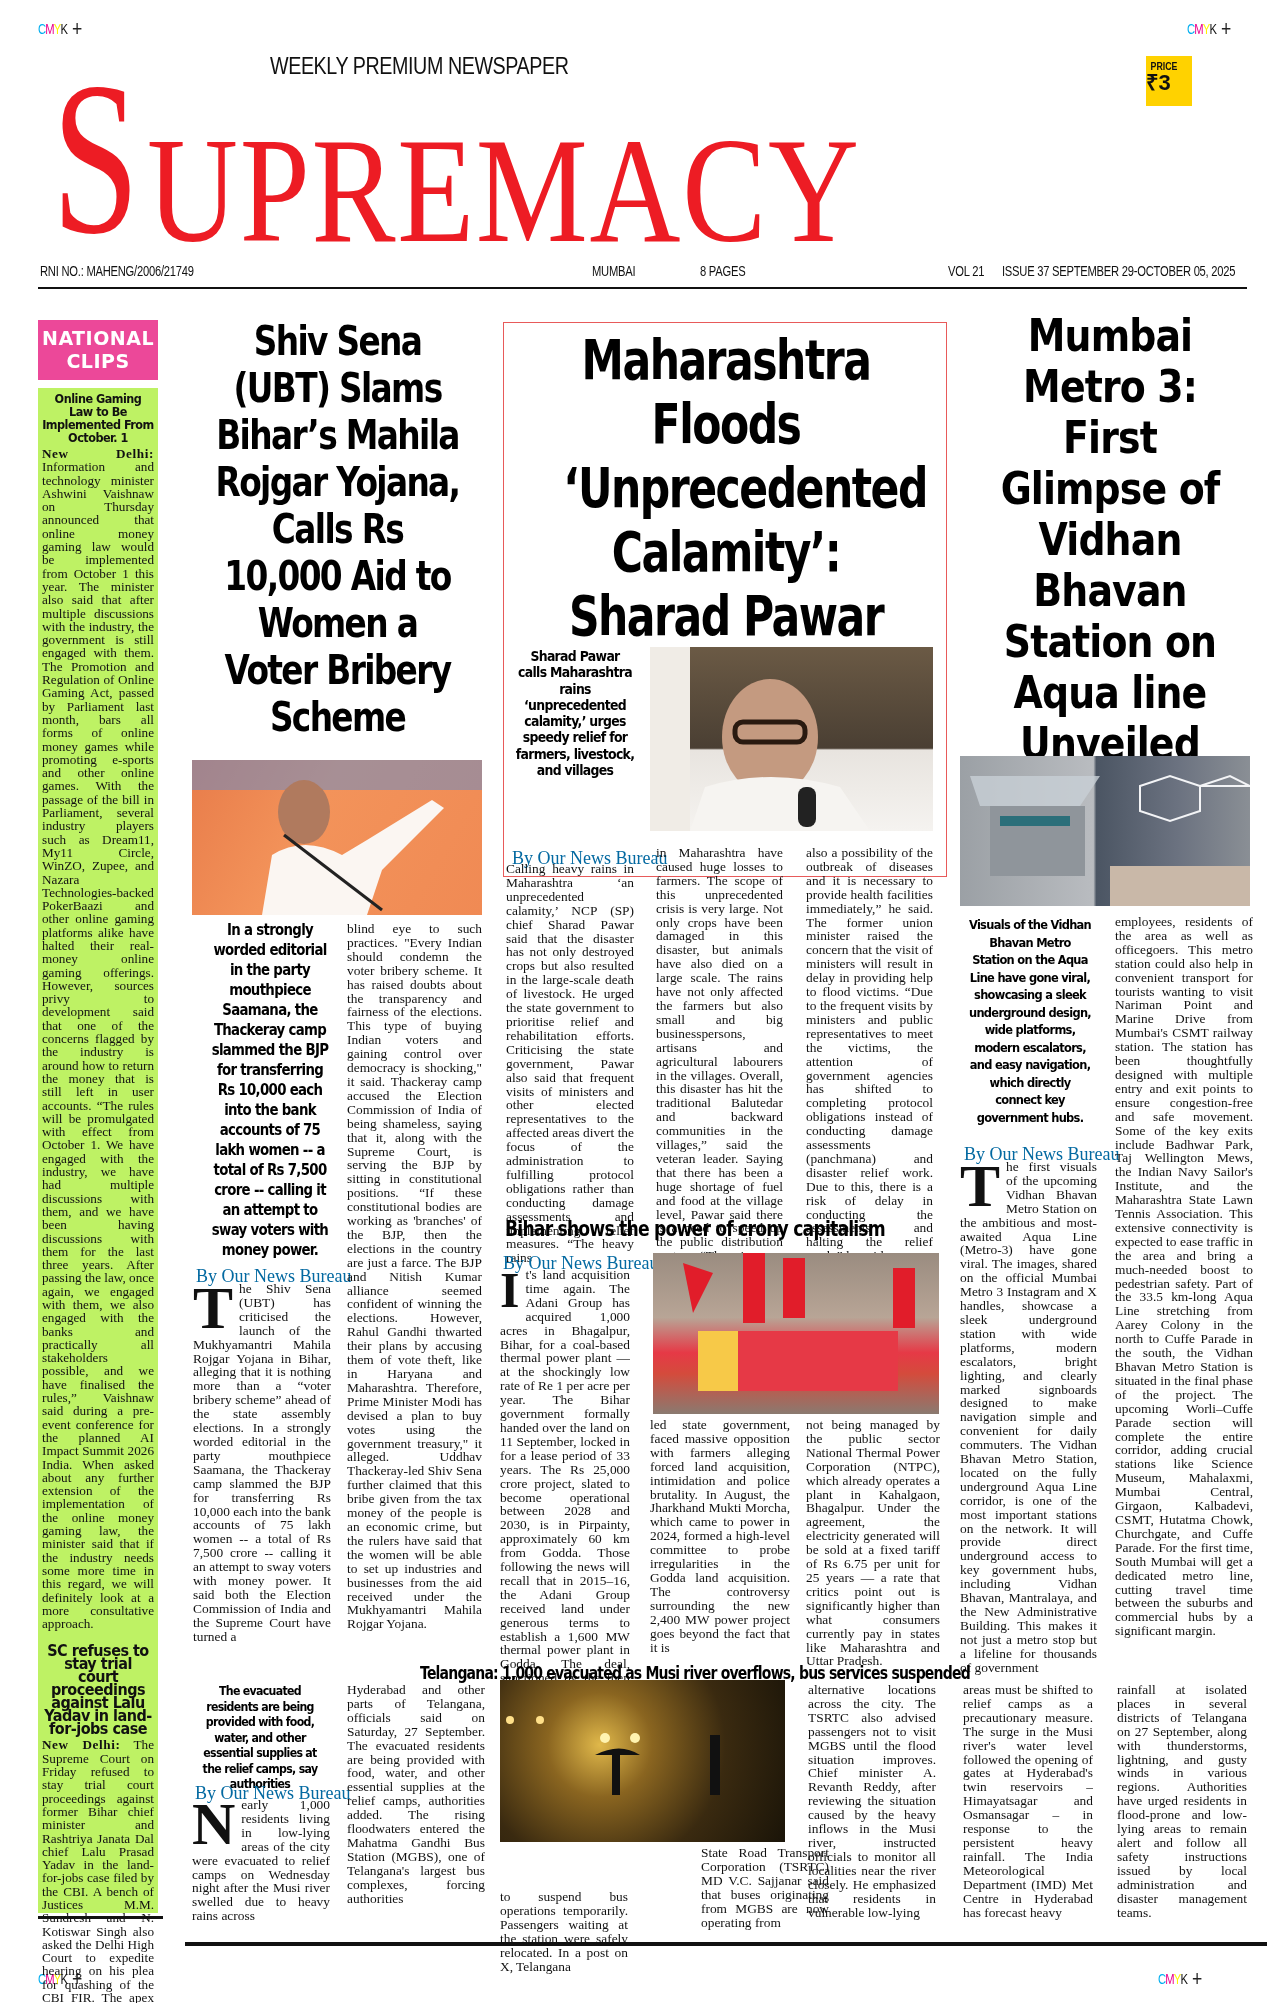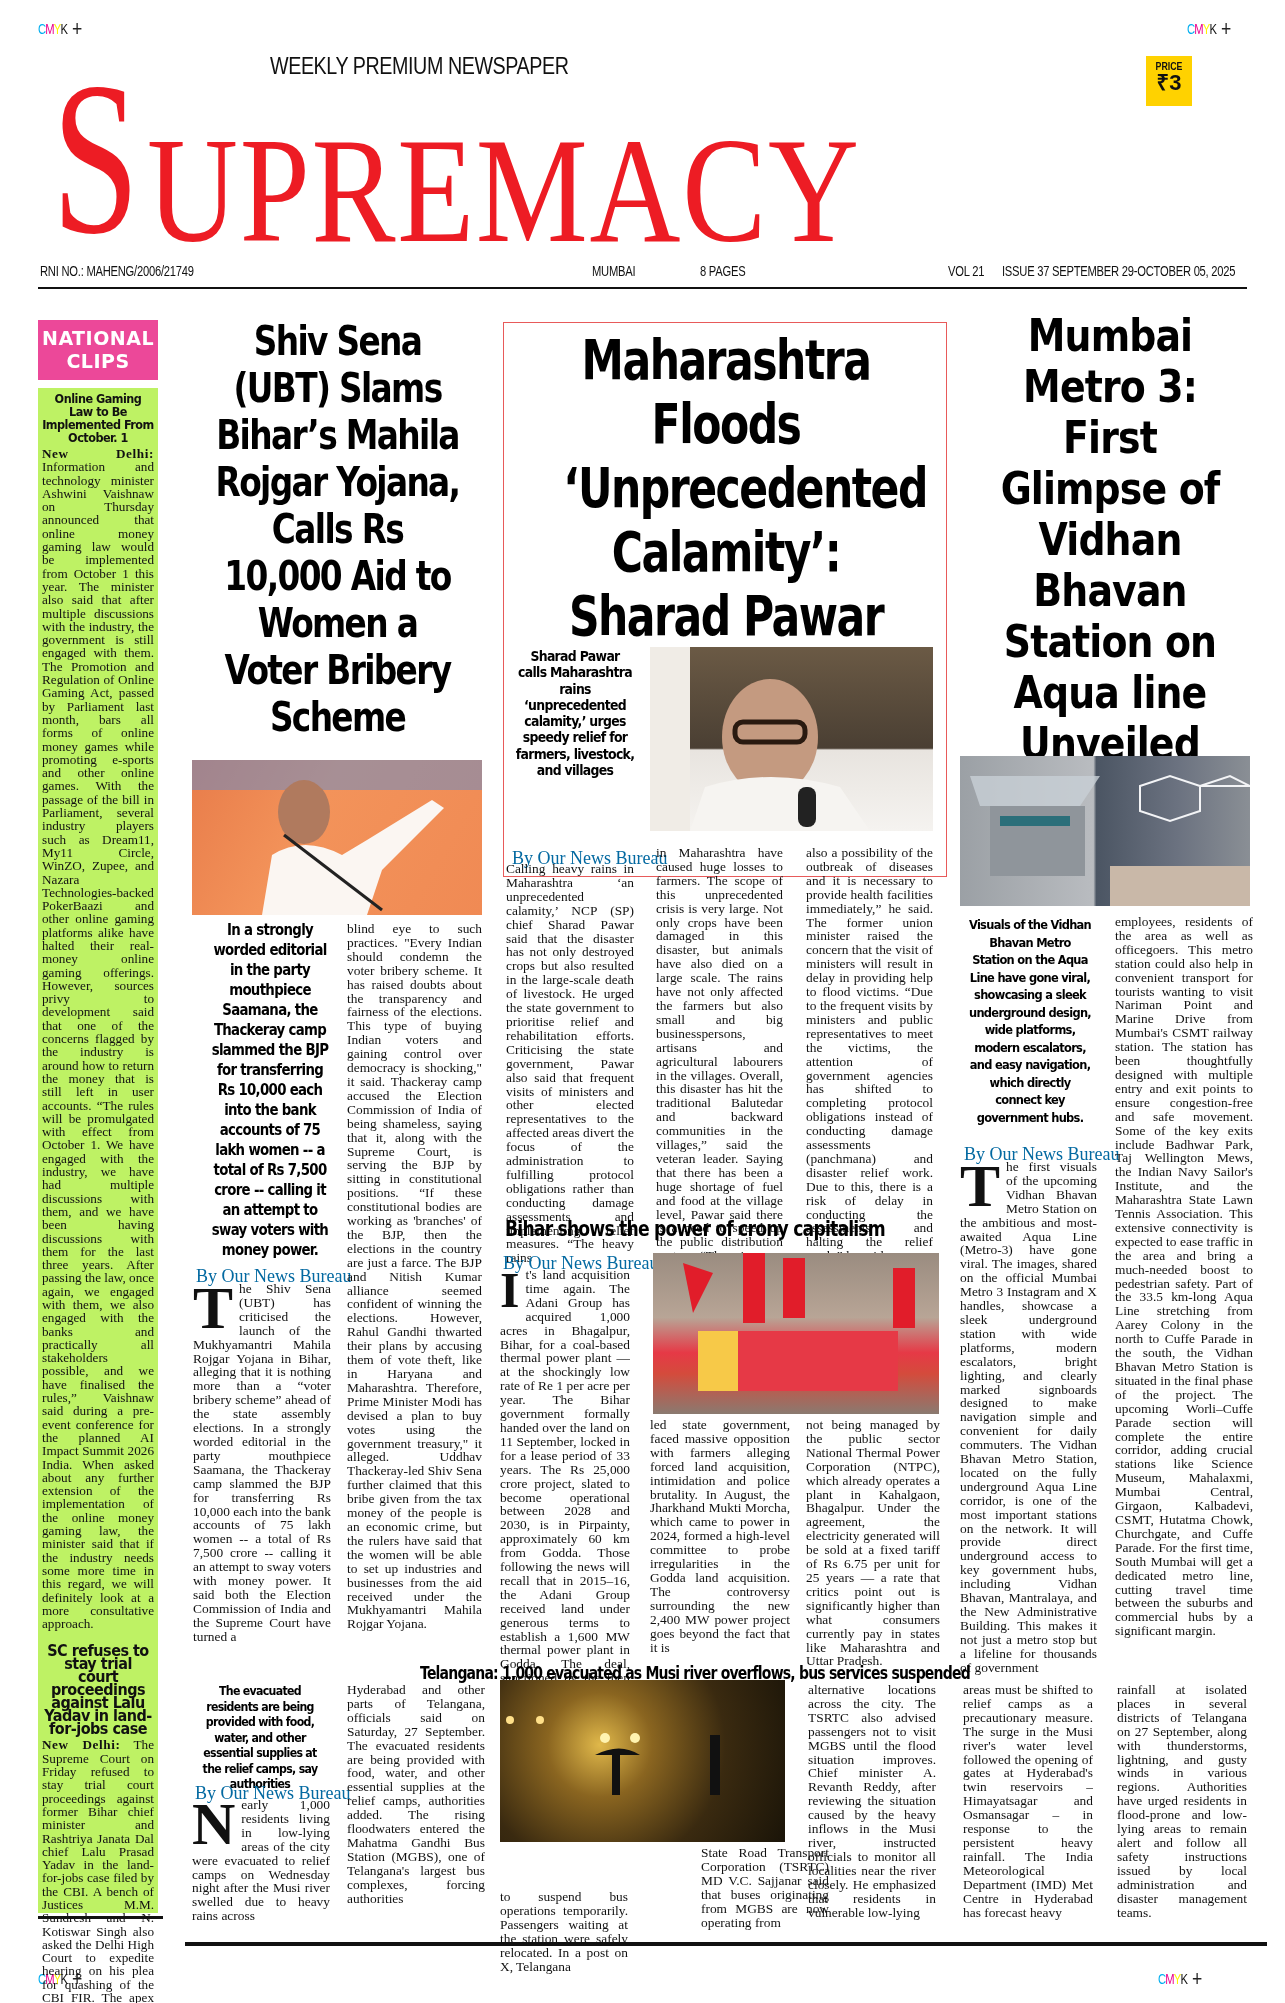--- a/index.html
+++ b/index.html
@@ -10,21 +10,21 @@
   
   .cmyk { position: absolute; font-family: "Liberation Sans", sans-serif; font-size: 14px; letter-spacing: -1px; display: flex; align-items: center; gap: 6px; transform: scaleX(0.8); transform-origin: left center; }
   .cmyk .c { color: #00aeef; } .cmyk .m { color: #ec008c; } .cmyk .y { color: #fff200; } .cmyk .k { color: #111; }
   .cmyk .plus { font-size: 22px; color: #222; font-weight: 300; }
 
   
   .tagline { left: 270px; top: 52px; font-family: "Liberation Sans", sans-serif; font-size: 24px; letter-spacing: -0.5px; transform: scaleX(0.82); transform-origin: left top; color: #111; }
   .logo { left: 52px; top: 40px; color: #ed1c24; font-family: "Liberation Serif", serif; white-space: nowrap; line-height: 1; }
   .logo .big { font-size: 218px; display: inline-block; transform: scaleX(0.72); transform-origin: left top; position: absolute; left: 0; top: 10px; }
   .logo .rest { font-size: 150px; display: inline-block; position: absolute; left: 95px; top: 75px; letter-spacing: 2px; transform: scaleX(0.84); transform-origin: left top; }
-  .price { left: 1146px; top: 56px; width: 46px; height: 50px; background: #ffd200; font-family: "Liberation Sans", sans-serif; font-weight: bold; text-align: center; color: #111; }
+  .price { left: 1146px; top: 56px; width: 46px; height: 50px; background: #ffd200; font-family: "Liberation Sans", sans-serif; font-weight: bold; color: #111; }
   .price .lbl { font-size: 11px; display: block; margin-top: 4px; transform: scaleX(0.8); }
   .price .val { font-size: 22px; display: block; line-height: 22px; }
   .metaline { top: 263px; left: 40px; right: 40px; height: 24px; font-family: "Liberation Sans", sans-serif; font-size: 14px; letter-spacing: -0.3px; }
   .metaline span { position: absolute; top: 0; white-space: nowrap; transform: scaleX(0.8); transform-origin: left top; }
   .rule-top { left: 38px; right: 38px; top: 287px; height: 2px; background: #111; }
 
   
   .rail-head { left: 38px; top: 320px; width: 120px; height: 60px; background: #ec4899; color: #fff; font-family: "DejaVu Sans", sans-serif; font-weight: bold; font-size: 19px; line-height: 23px; text-align: center; padding-top: 7px; letter-spacing: 0.5px; }
   .rail { left: 38px; top: 388px; width: 120px; height: 1525px; background: #bef264; padding: 4px 4px; }
   .rail h3 { font-family: "DejaVu Sans Condensed", "DejaVu Sans", sans-serif; font-weight: bold; font-size: 12.5px; line-height: 13px; text-align: center; letter-spacing: -0.5px; margin-bottom: 3px; }

